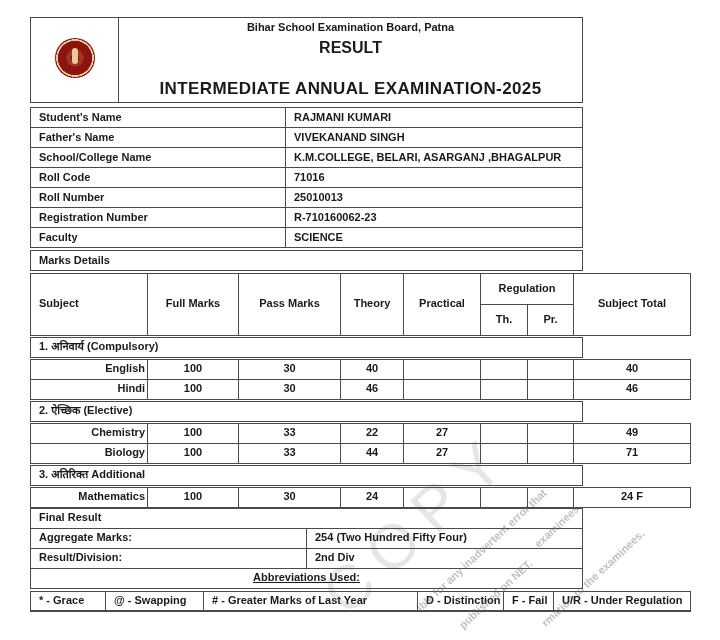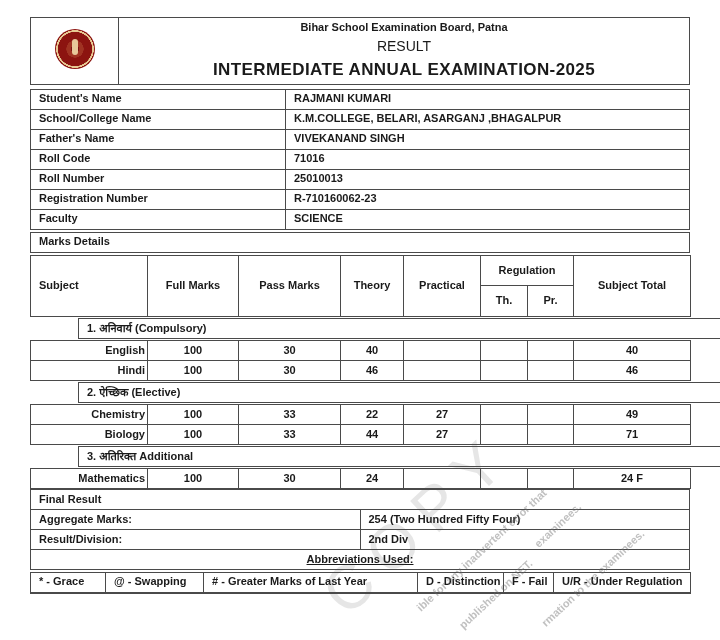--- a/index.html
+++ b/index.html
@@ -1,53 +1,53 @@
 <!DOCTYPE html>
 <html><head>
 <meta charset="utf-8">
 <style>
   * { margin:0; padding:0; box-sizing:border-box; }
   html,body { width:720px; height:640px; background:#ffffff; font-family:"Liberation Sans","DejaVu Sans",sans-serif; }
   body { position:relative; overflow:hidden; color:#1a1a1a; }
   .doc { position:absolute; left:30px; top:17px; width:660px; z-index:1; }
 
-  table { width:660px; border-collapse:collapse; table-layout:fixed; }
+  table { width:553px; border-collapse:collapse; table-layout:fixed; }
   table, td, th { border:1px solid #4a4a4a; }
   td, th { font-size:11px; font-weight:700; padding:2px 8px; vertical-align:middle; line-height:1.25;
            overflow:hidden; white-space:nowrap; text-align:left; }
 
   
   .hdr-tbl { height:61px; }
   .logo-cell { width:88px; text-align:center; vertical-align:middle; }
   .seal { display:inline-block; width:40px; height:40px; border-radius:50%;
           background:radial-gradient(circle at 50% 50%,
             #7d1113 0 14%, #a03322 15% 30%, #8c1410 31% 60%,
             #e7c892 61% 66%, #8c1410 67% 78%, #5f0d0c 79% 100%);
           position:relative; }
   .seal::after { content:""; position:absolute; left:17px; top:10px; width:6px; height:16px;
                  background:#e8c99a; border-radius:3px; }
   .title-cell { text-align:center; vertical-align:middle; padding:3px 0; }
   .t1 { font-size:11px; font-weight:700; margin-bottom:3px; }
-  .t2 { font-size:14px; font-weight:400; margin-bottom:4px; }
+  .t2 { font-size:16px; font-weight:700; margin-bottom:20px; }
   .t3 { font-size:17px; font-weight:700; letter-spacing:.4px; }
 
   
   .info-tbl { margin-top:4px; }
   .info-tbl tr { height:20px; }
   .info-label { width:255px; }
 
   .bar-tbl { margin-top:2px; }
   .bar-tbl tr { height:20px; }
 
   
   .mk-head { margin-top:2px; }
   .mk-head tr { height:20px; }
   .mk-head th { text-align:center; padding:8px 2px;margin-top:34px; }
   .mk-head th.sub { text-align:left; padding-left:8px; }
-  .sec-tbl { margin-top:1px;margin-left:48px; }
+  .sec-tbl { margin-top:1px; }
   .sec-tbl tr { height:20px; }
   .mk-rows { margin-top:1px; }
   .mk-rows tr { height:20px; }
   .mk-rows td { text-align:center; padding:2px 2px; }
   .mk-rows td.sub { text-align:right; padding-left:8px; }
 
   col.c-sub { width:117px; } col.c-full { width:91px; } col.c-pass { width:102px; }
   col.c-theory { width:63px; } col.c-prac { width:77px; }
   col.c-th { width:47px; } col.c-pr { width:46px; } col.c-tot { width:117px; }
 
@@ -95,26 +95,26 @@
   </tbody>
     </table>
 
   <table class="info-tbl">
     <tbody>
     <tr>
       <td class="info-label">Student's Name</td>
       <td>RAJMANI KUMARI</td>
     </tr>
     <tr>
+      <td class="info-label">Father's Name</td>
+      <td>VIVEKANAND SINGH</td>
+    </tr>
+    <tr>
       <td class="info-label">School/College Name</td>
       <td>K.M.COLLEGE, BELARI, ASARGANJ ,BHAGALPUR</td>
-    </tr>
-    <tr>
-      <td class="info-label">Father's Name</td>
-      <td>VIVEKANAND SINGH</td>
     </tr>
     <tr>
       <td class="info-label">Roll Code</td>
       <td>71016</td>
     </tr>
     <tr>
       <td class="info-label">Roll Number</td>
       <td>25010013</td>
     </tr>
     <tr>

